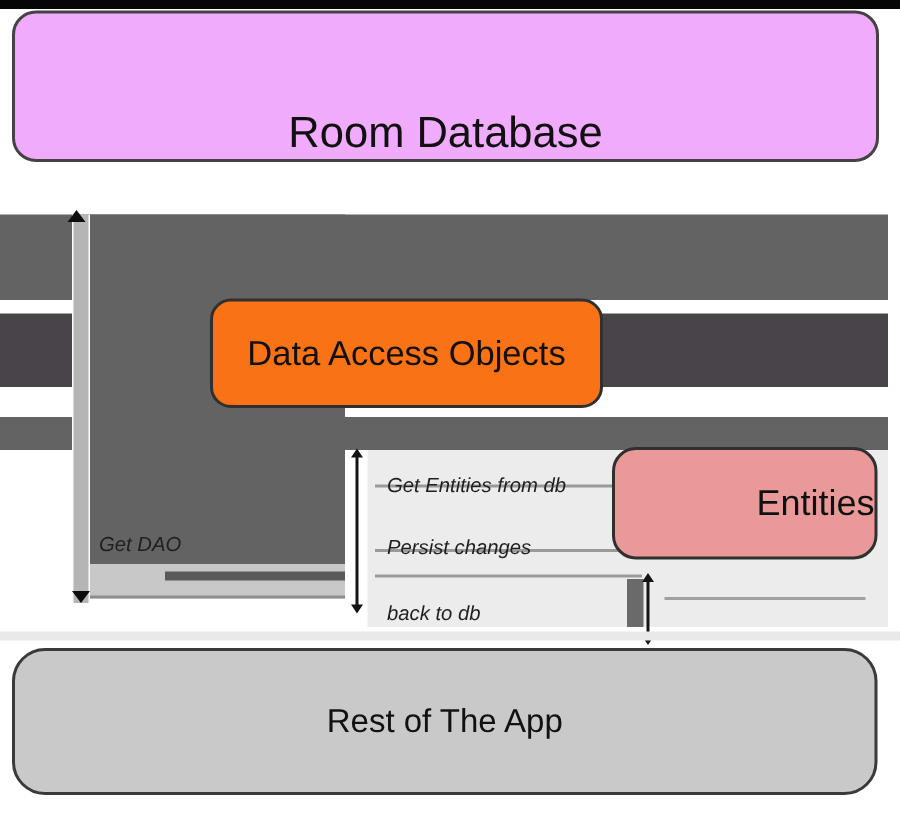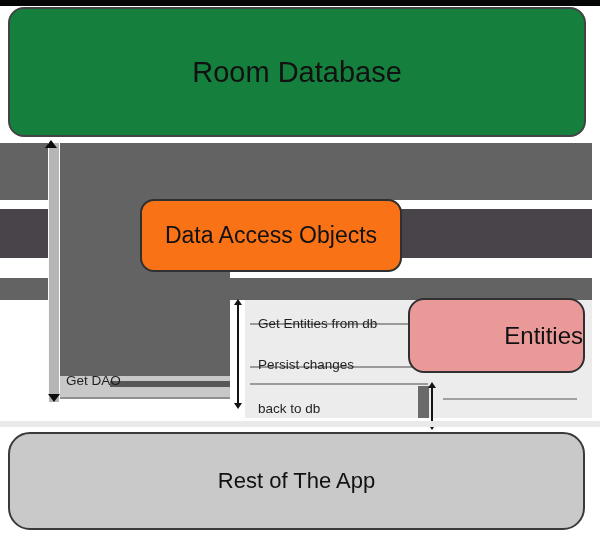--- a/index.html
+++ b/index.html
@@ -11,52 +11,52 @@
   
   .topbar{left:0;top:0;width:600px;height:6px;background:#060606;}
   
   .band1{left:0;top:143px;width:592px;height:57px;background:#636363;}
   .band2{left:0;top:209px;width:592px;height:49px;background:#494449;}
   .band3{left:0;top:278px;width:592px;height:22px;background:#636363;}
   .column{left:59px;top:143px;width:171px;height:233px;background:#636363;}
   
   .getdao-strip{left:59px;top:376px;width:171px;height:21px;background:#c8c8c8;border-bottom:2px solid #8f8f8f;}
   .getdao-bar{left:110px;top:381px;width:120px;height:6px;background:#585858;}
-  .getdao-label{left:66px;top:372px;font-size:13.5px;line-height:16px;color:#1f1f1f;}
+  .getdao-label{left:66px;top:354px;font-size:13.5px;line-height:16px;color:#1f1f1f;}
   
   .lightbar{left:48px;top:143px;width:10px;height:259px;background:#b5b5b5;border-left:1px solid #fbfbfb;border-right:1px solid #fbfbfb;}
   .tri{width:0;height:0;}
   .tri-up-big{left:45px;top:140px;border-left:6px solid transparent;border-right:6px solid transparent;border-bottom:8px solid #0d0d0d;}
   .tri-down-big{left:48px;top:394px;border-left:6px solid transparent;border-right:6px solid transparent;border-top:8px solid #0d0d0d;}
   
   .panel{left:245px;top:300px;width:347px;height:118px;background:#ececec;}
   
   .arrow1-line{left:237px;top:302px;width:2px;height:102px;background:#141414;}
   .arrow1-up{left:234px;top:299px;border-left:4px solid transparent;border-right:4px solid transparent;border-bottom:6px solid #141414;}
   .arrow1-down{left:234px;top:403px;border-left:4px solid transparent;border-right:4px solid transparent;border-top:6px solid #141414;}
   
-  .lbl{font-size:13.5px;line-height:17px;color:#1f1f1f;white-space:nowrap;}
+  .lbl{font-size:13.5px;line-height:17px;color:#1f1f1f;white-space:nowrap;font-style:italic;}
   .get-entities{left:258px;top:315px;}
   .strike-ge{left:250px;top:323px;width:158px;height:2px;background:#9a9a9a;}
   .persist1{left:258px;top:356px;}
   .persist2{left:258px;top:373px;margin-top:27px;}
   .strike-p1{left:250px;top:366px;width:172px;height:2px;background:#9a9a9a;}
   .strike-p2{left:250px;top:383px;width:178px;height:2px;background:#9a9a9a;}
   
   .graybar2{left:418px;top:386px;width:11px;height:32px;background:#6a6a6a;}
   .arrow2-line{left:431px;top:385px;width:2px;height:40px;background:#141414;}
   .arrow2-up{left:428px;top:382px;border-left:4px solid transparent;border-right:4px solid transparent;border-bottom:6px solid #141414;}
   .arrow2-down{left:428px;top:424px;border-left:4px solid transparent;border-right:4px solid transparent;border-top:6px solid #141414;}
   .getset-label{left:443px;top:389px;font-size:14px;}
   .strike-gs{left:443px;top:398px;width:134px;height:1.5px;background:#a0a0a0;}
   
   .prestrip{left:0;top:421px;width:600px;height:6px;background:#e9e9e9;}
   
   .node{display:flex;align-items:center;justify-content:center;box-sizing:border-box;}
-  .node-room{left:8px;top:7px;width:578px;height:130px;background:#15803d;border:2px solid #434343;border-radius:16px;font-size:29px;}
+  .node-room{left:8px;top:7px;width:578px;height:101px;background:#f0abfc;border:2px solid #434343;border-radius:16px;font-size:29px;align-items:flex-end;}
   .node-dao{left:140px;top:199px;width:262px;height:73px;background:#f97316;border:2px solid #303030;border-radius:14px;font-size:23px;}
   .node-entities{left:408px;top:298px;width:177px;height:75px;background:#ea9999;border:2px solid #303030;border-radius:16px;font-size:24px;justify-content:flex-end;}
   .node-rest{left:8px;top:432px;width:577px;height:98px;background:#c9c9c9;border:2px solid #3a3a3a;border-radius:22px;font-size:22px;}
   .node span{color:#111111;}
 </style>
 </head>
 <body>
 
 <div class="stage">
 

